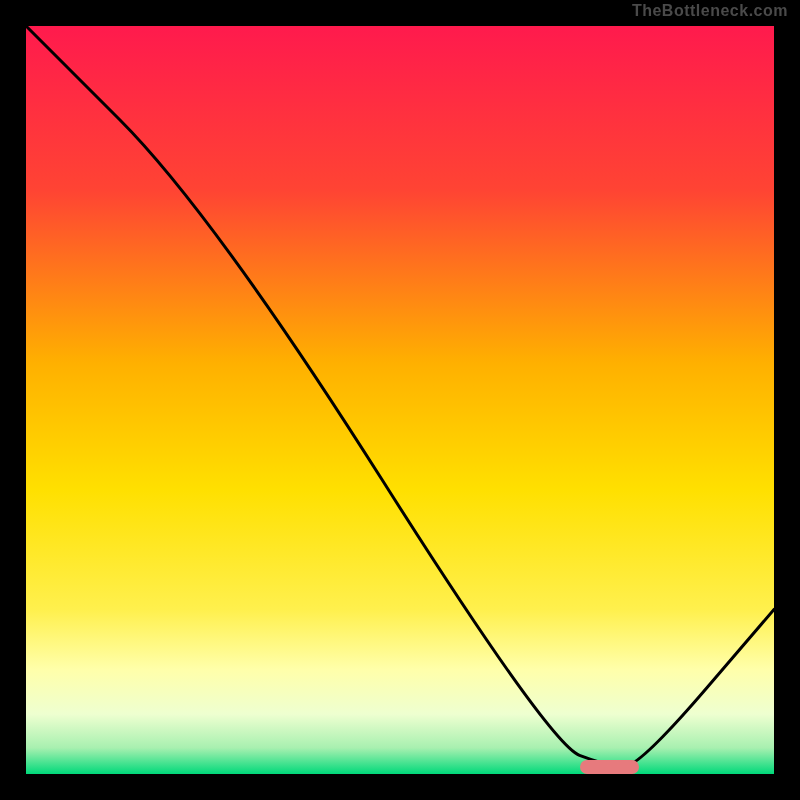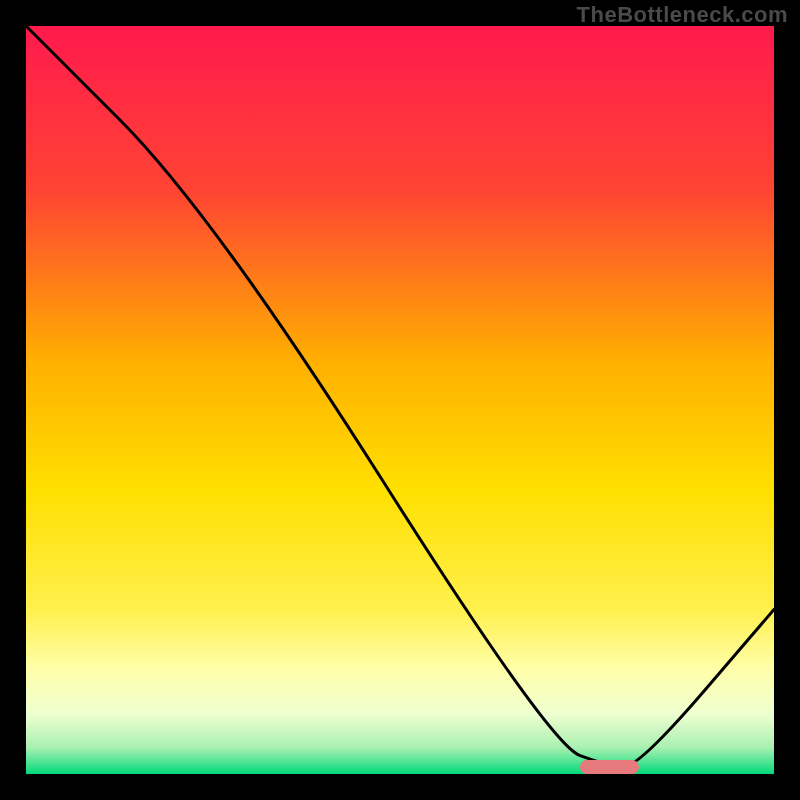--- a/index.html
+++ b/index.html
@@ -15,21 +15,21 @@
     position: relative;
     width: 800px;
     height: 800px;
     box-sizing: border-box;
   }
   .watermark {
     position: absolute;
     top: 2px;
     right: 12px;
     color: #4a4a4a;
-    font-size: 22px;
+    font-size: 16px;
     font-weight: bold;
     letter-spacing: 0.5px;
     z-index: 5;
   }
   .plot-area {
     position: absolute;
     left: 26px;
     top: 26px;
     width: 748px;
     height: 748px;

